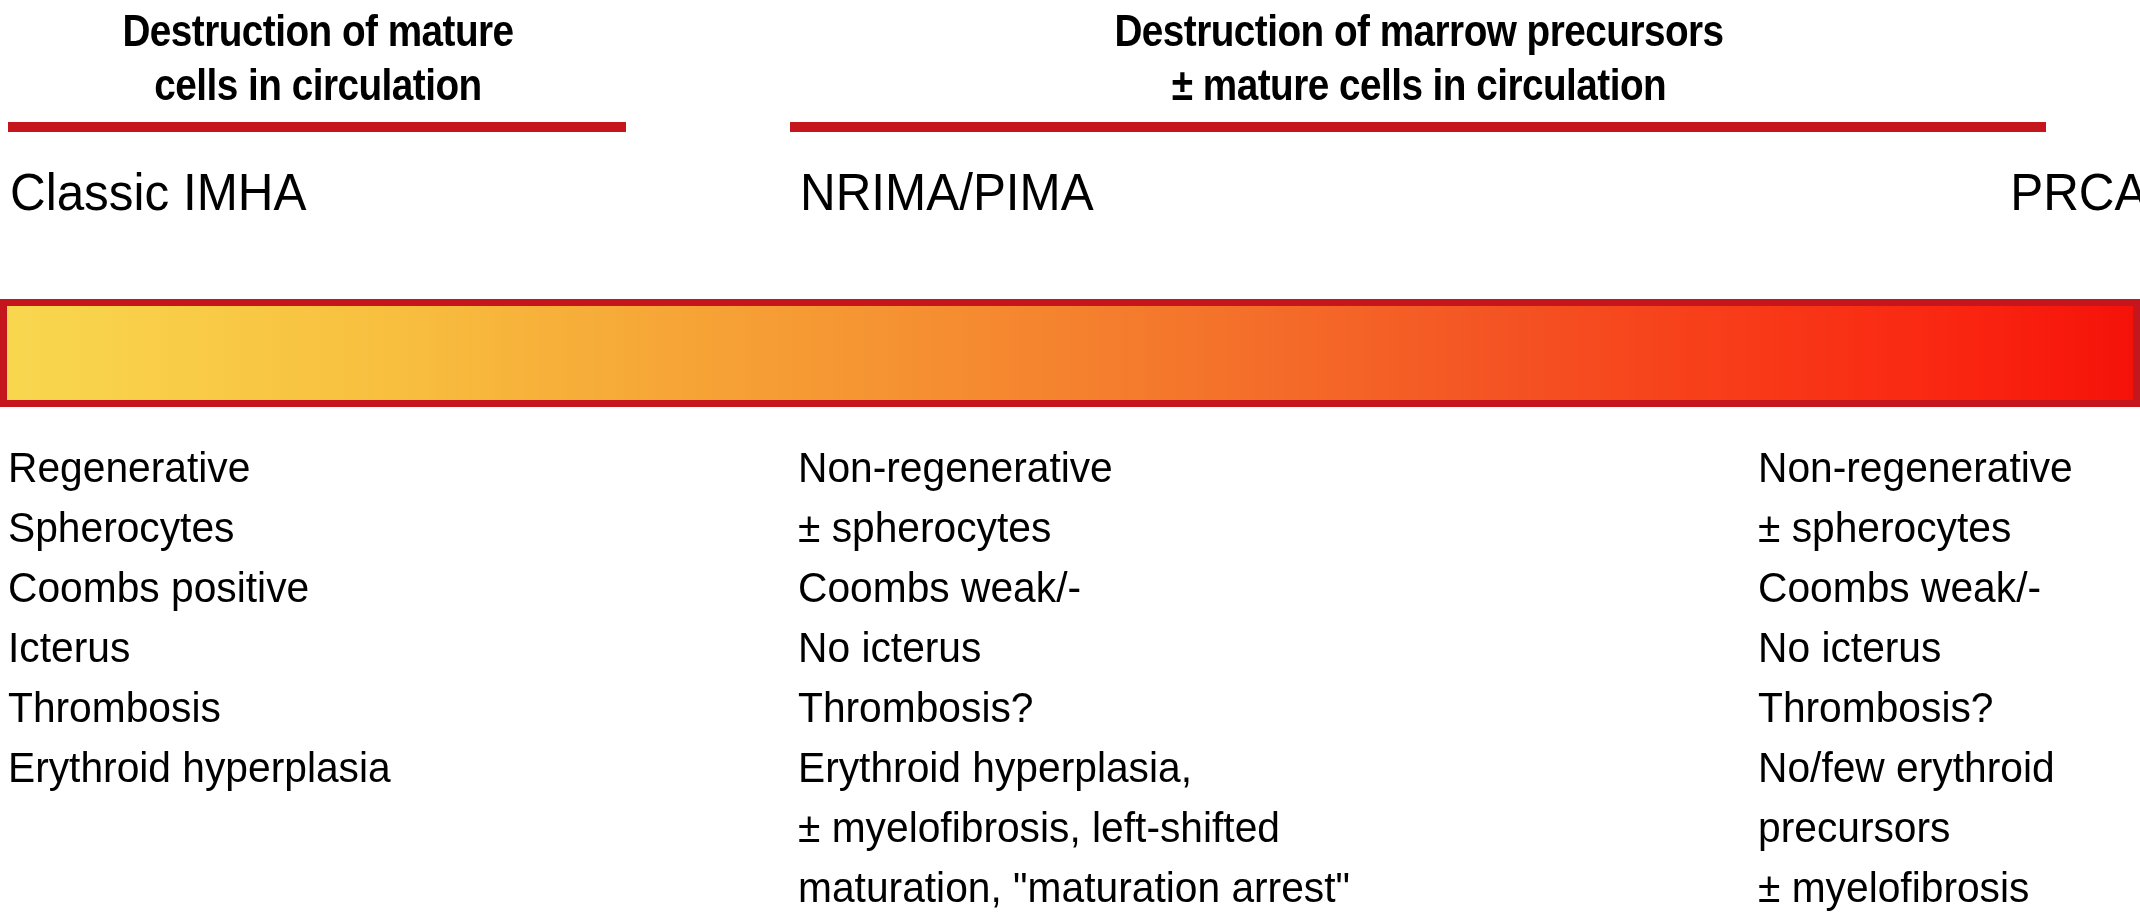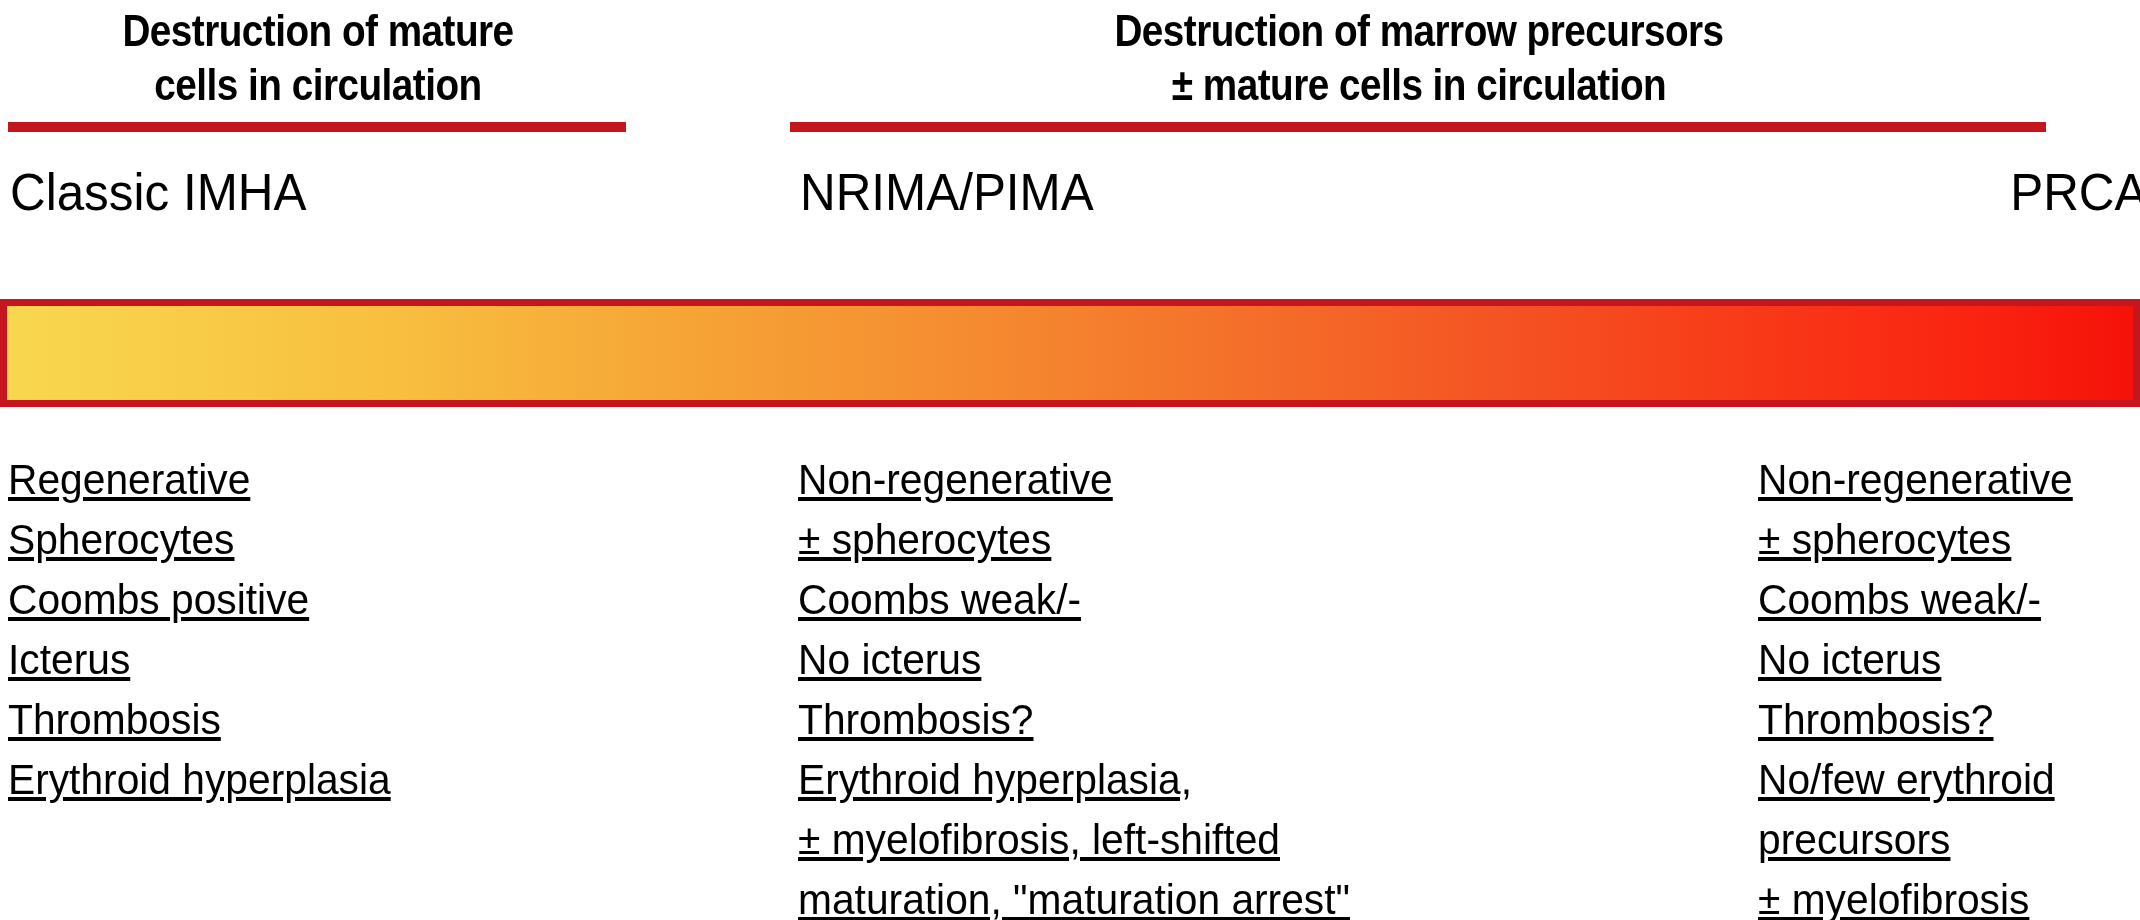--- a/index.html
+++ b/index.html
@@ -115,22 +115,21 @@
   
   .columns {
     position: absolute;
     top: 438px;
     left: 0;
     width: 2140px;
     height: 482px;
   }
   .column {
     position: absolute;
-    top: 12px;
-    text-decoration: underline;
+    top: 0;
   }
   .column.col-1 { left: 8px;    width: 760px; }
   .column.col-2 { left: 798px;  width: 930px; }
   .column.col-3 { left: 1758px; width: 382px; }
 
   .feature-line {
     font-size: 42px;
     line-height: 60px;
     color: #000000;
     white-space: pre;

